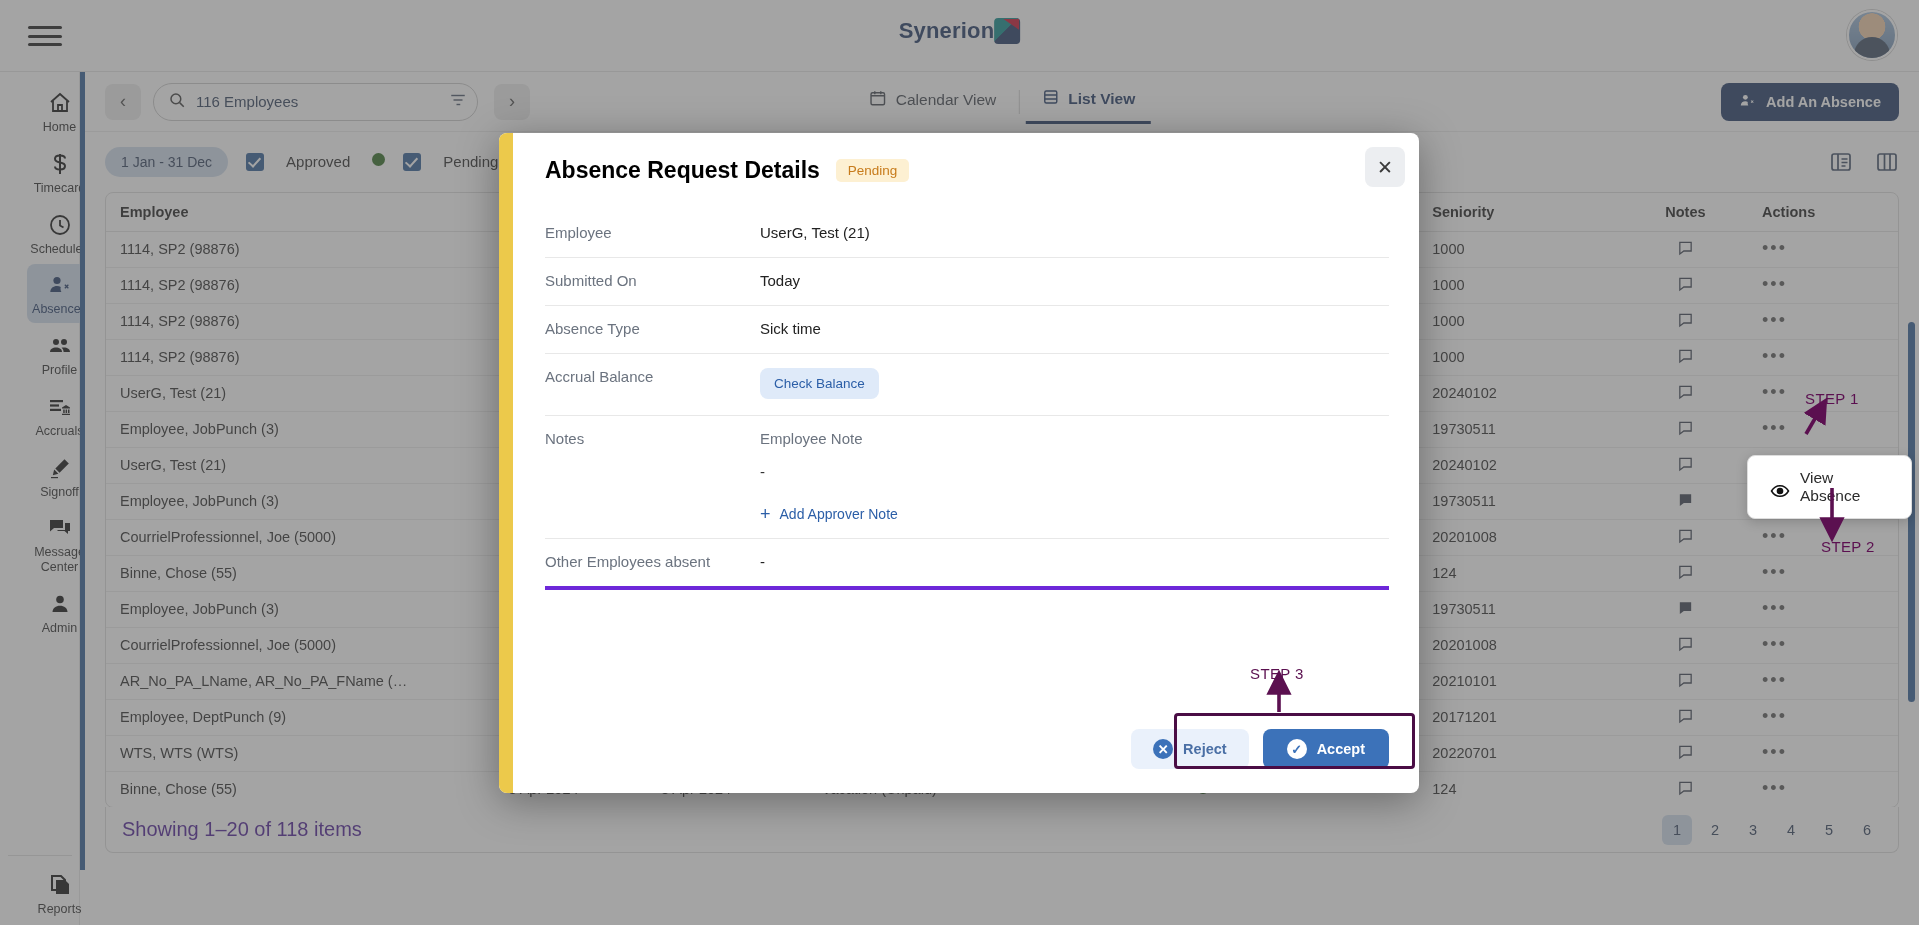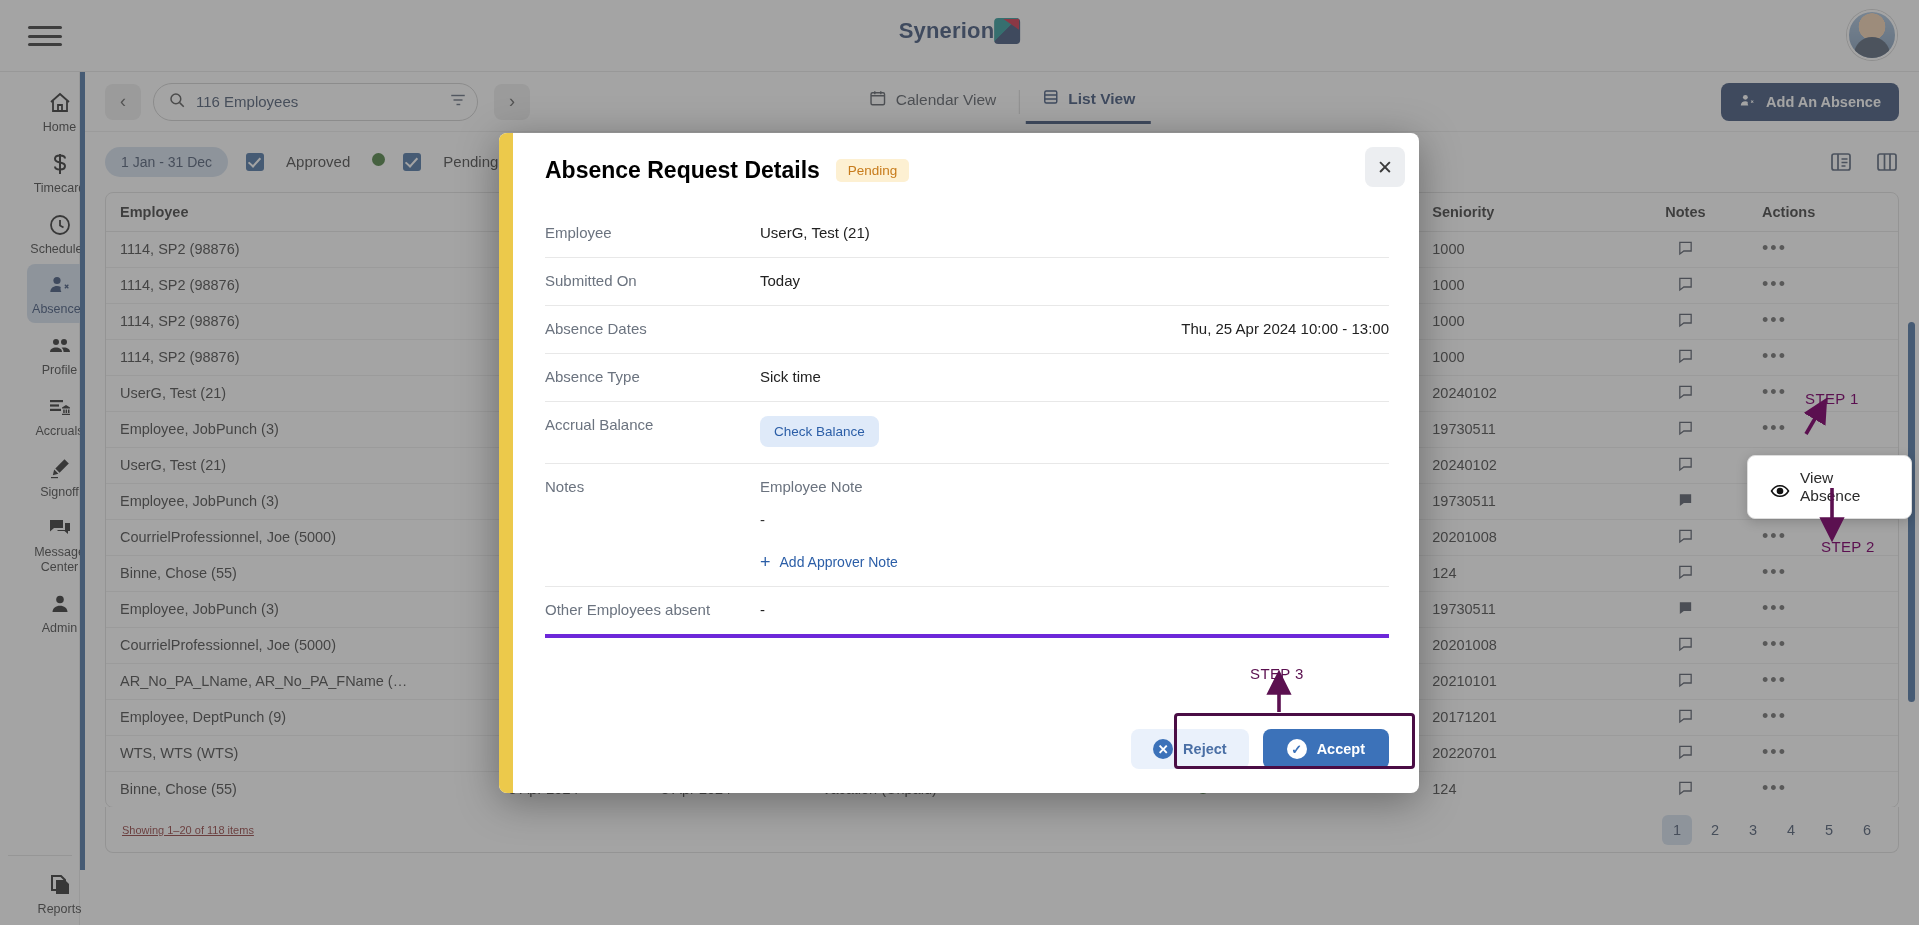--- a/index.html
+++ b/index.html
@@ -97,21 +97,21 @@
        overflow:hidden; text-overflow:ellipsis; white-space:nowrap; }
   tbody tr:last-child td { border-bottom:none; }
   .c-emp{width:285px}.c-from{width:112px}.c-to{width:118px}.c-type{width:250px}
   .c-stat{width:80px}.c-sub{width:118px}.c-sen{width:150px}.c-notes{width:92px}.c-act{width:110px}
   .td-center{ text-align:center; }
   .note-ico{ display:inline-block; width:17px; height:15px; }
   .dots { letter-spacing:2px; color:#5a5a5a; font-size:18px; cursor:pointer; line-height:10px;}
 
   .footer { margin:0 20px; display:flex; align-items:center; height:46px; border:1px solid #dcdcdc;
             border-top:none; border-radius:0 0 8px 8px; padding:0 16px; margin-top:-1px; background:#fff;}
-  .showing { font-size:11px; color:#7f1d1d;text-decoration:underline; }
+  .showing { font-size:20px; color:#4c1d95; }
   .pager { margin-left:auto; display:flex; align-items:center; gap:8px; }
   .pg { min-width:30px; height:30px; border-radius:6px; display:flex; align-items:center; justify-content:center;
         font-size:14.5px; color:#30405c; cursor:pointer;}
   .pg.active { background:#cfdcec; }
 
   
   .vscroll { position:absolute; right:4px; top:250px; width:7px; height:380px; border-radius:4px; background:#2f5d94;}
 
   
   .modal {
@@ -624,24 +624,20 @@
 
       <div class="row">
         <div class="k">Employee</div>
         <div class="v">UserG, Test (21)</div>
       </div>
       <div class="row">
         <div class="k">Submitted On</div>
         <div class="v">Today</div>
       </div>
       <div class="row">
-        <div class="k">Absence Dates</div>
-        <div class="v right">Thu, 25 Apr 2024  10:00 - 13:00</div>
-      </div>
-      <div class="row">
         <div class="k">Absence Type</div>
         <div class="v">Sick time</div>
       </div>
       <div class="row">
         <div class="k">Accrual Balance</div>
         <div class="v">
           <span class="pill-btn">Check Balance</span>
         </div>
       </div>
       <div class="row">

